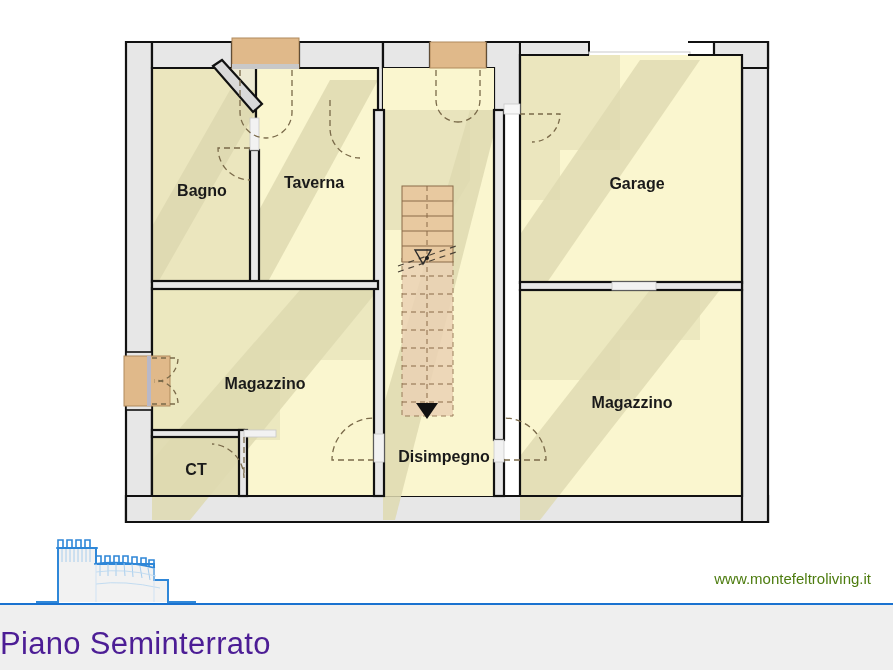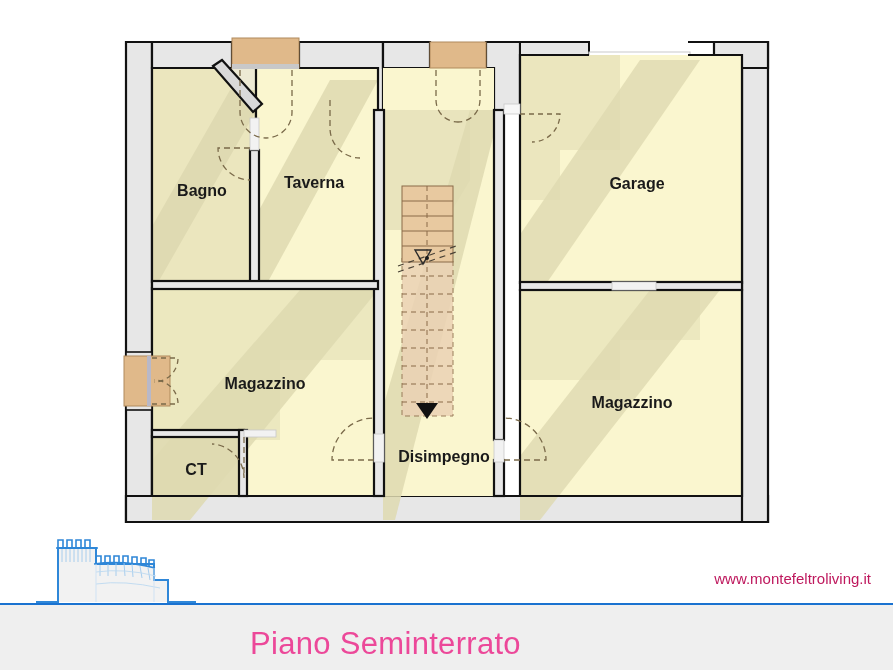--- a/index.html
+++ b/index.html
@@ -40,31 +40,31 @@
     height: 67px;
     background: #efefef;
     border-top: 2px solid #1a72d0;
     box-sizing: border-box;
   }
   #floor-title {
     position: absolute;
     left: 0;
     bottom: 8px;
     width: 771px;
-    text-align: center;
-    color: #ec4899;
+    text-align: left;
+    color: #4c1d95;
     font-size: 31px;
     font-family: "Liberation Sans", sans-serif;
     letter-spacing: 0.3px;
   }
   #website {
     position: absolute;
     right: 22px;
     top: 570px;
-    color: #be185d;
+    color: #4d7c0f;
     font-size: 15px;
     font-family: "Liberation Sans", sans-serif;
   }
   #logo-wrap {
     position: absolute;
     left: 36px;
     top: 528px;
     width: 160px;
     height: 80px;
   }

